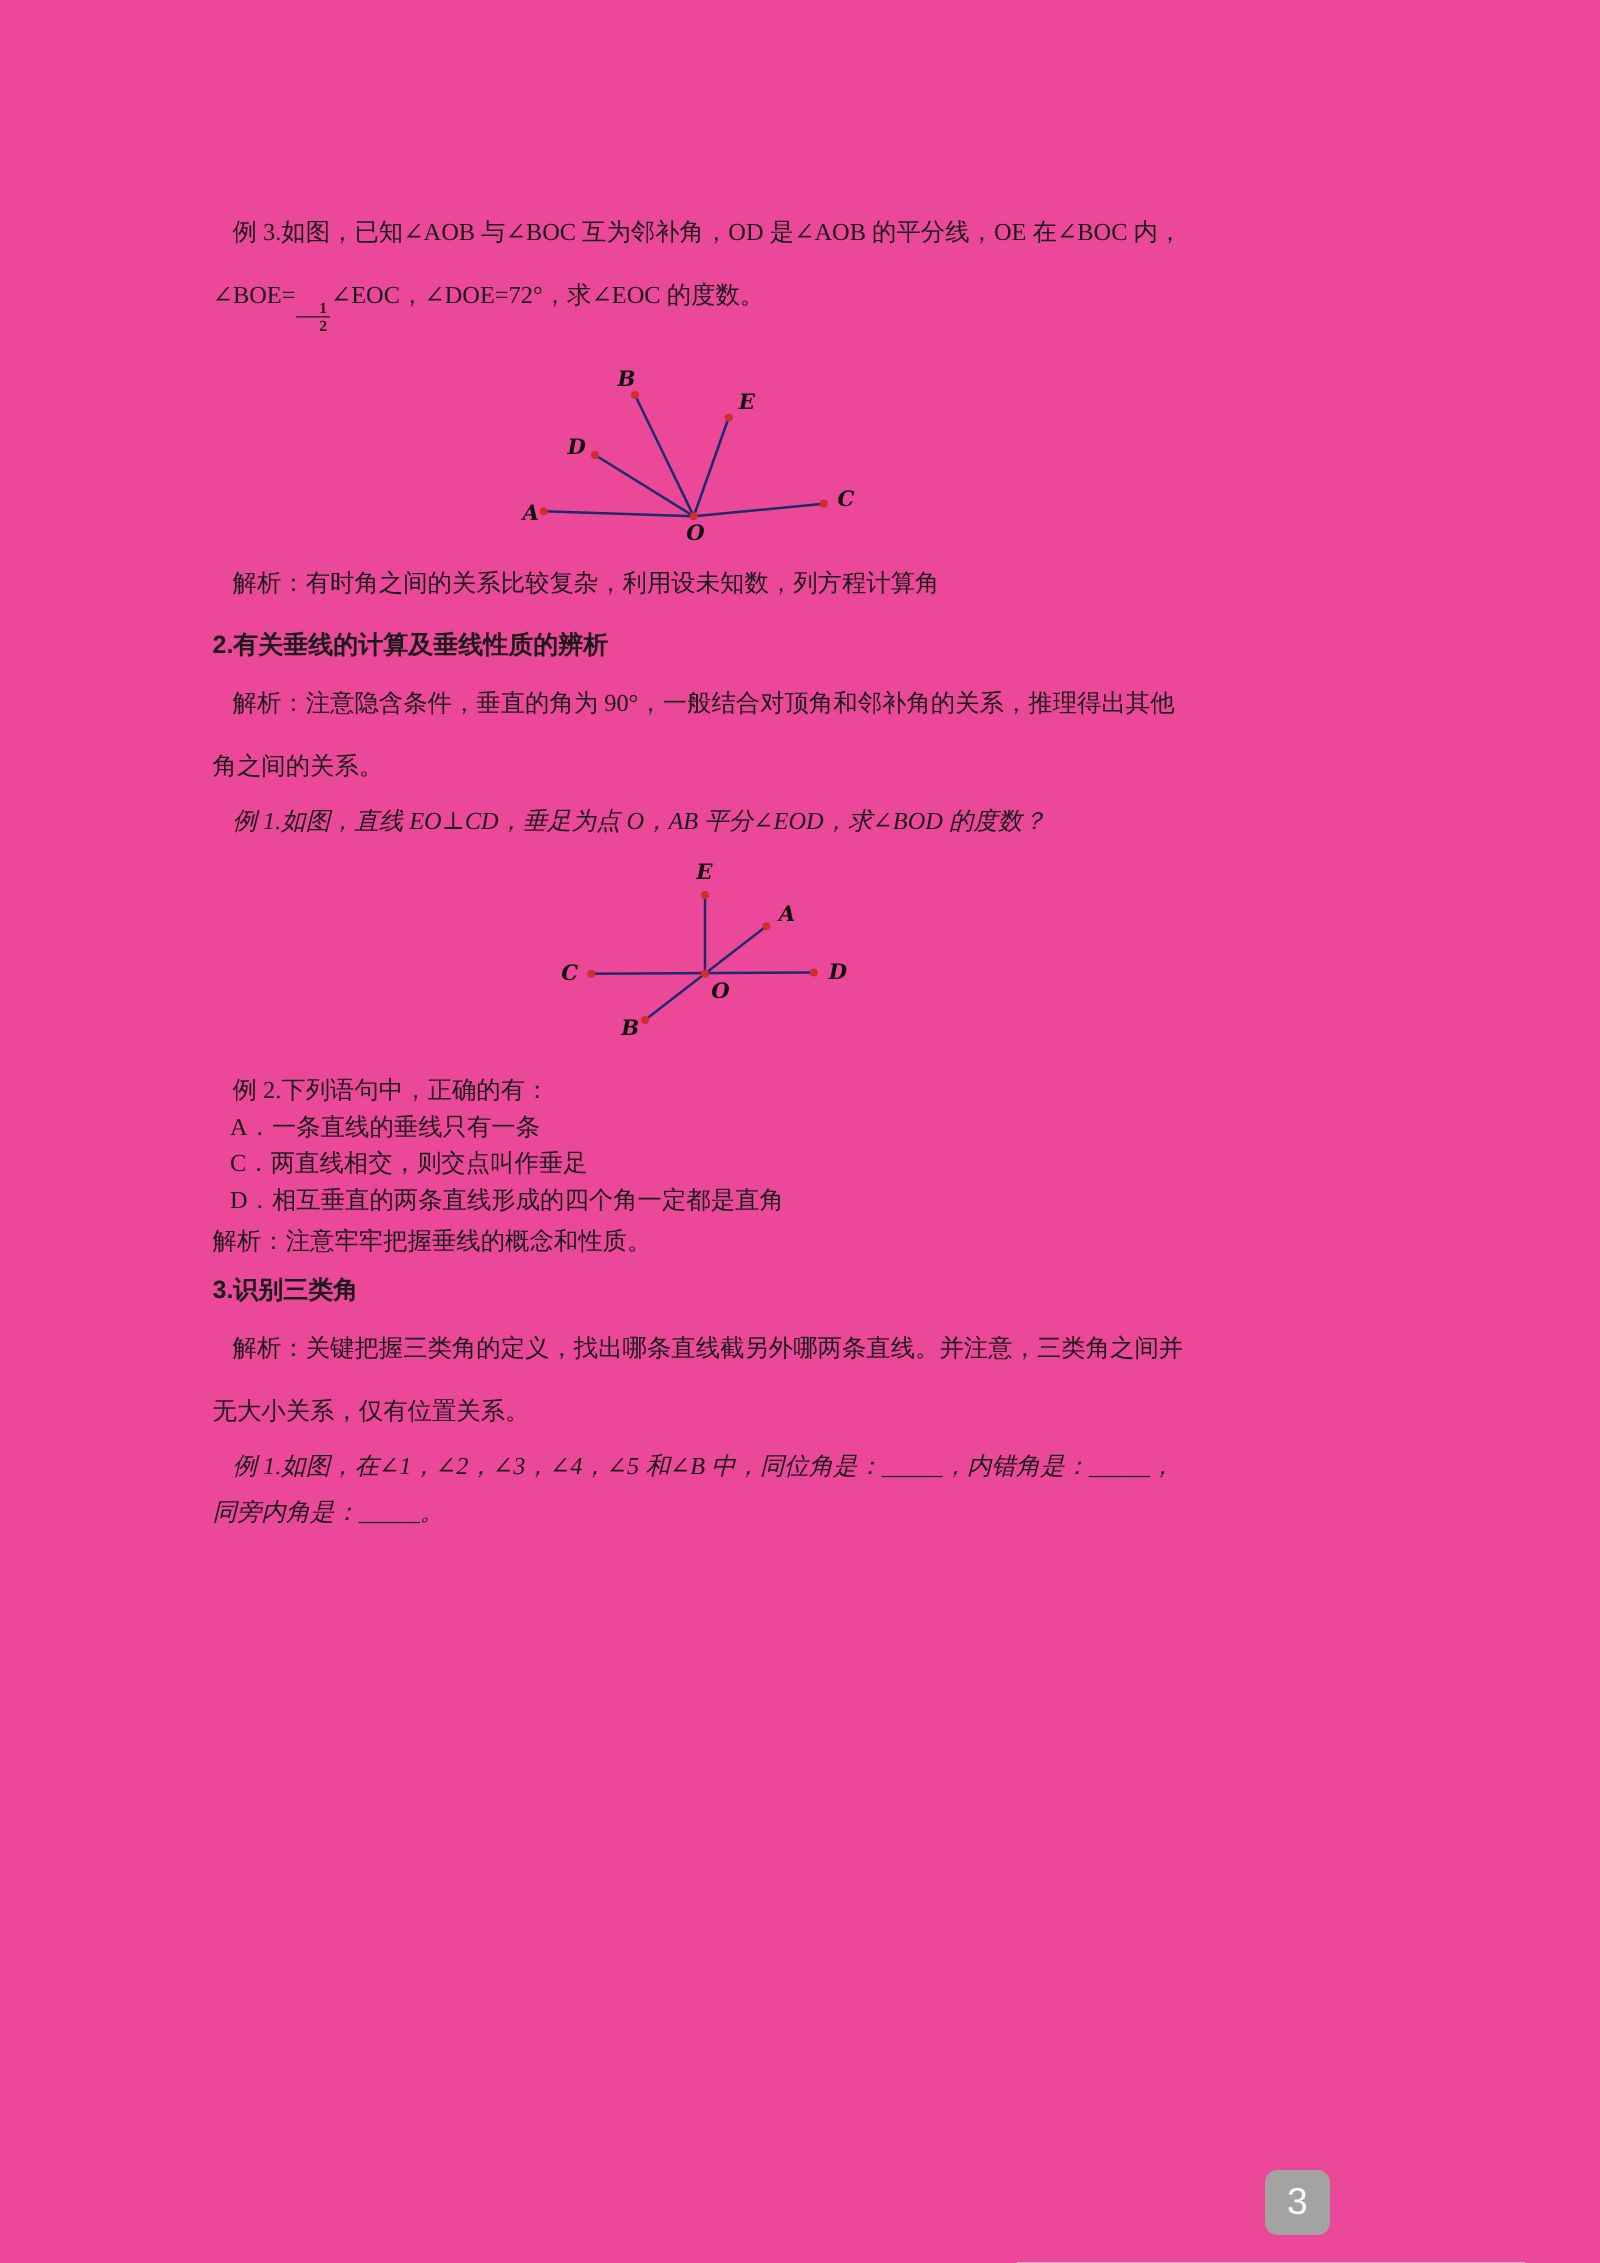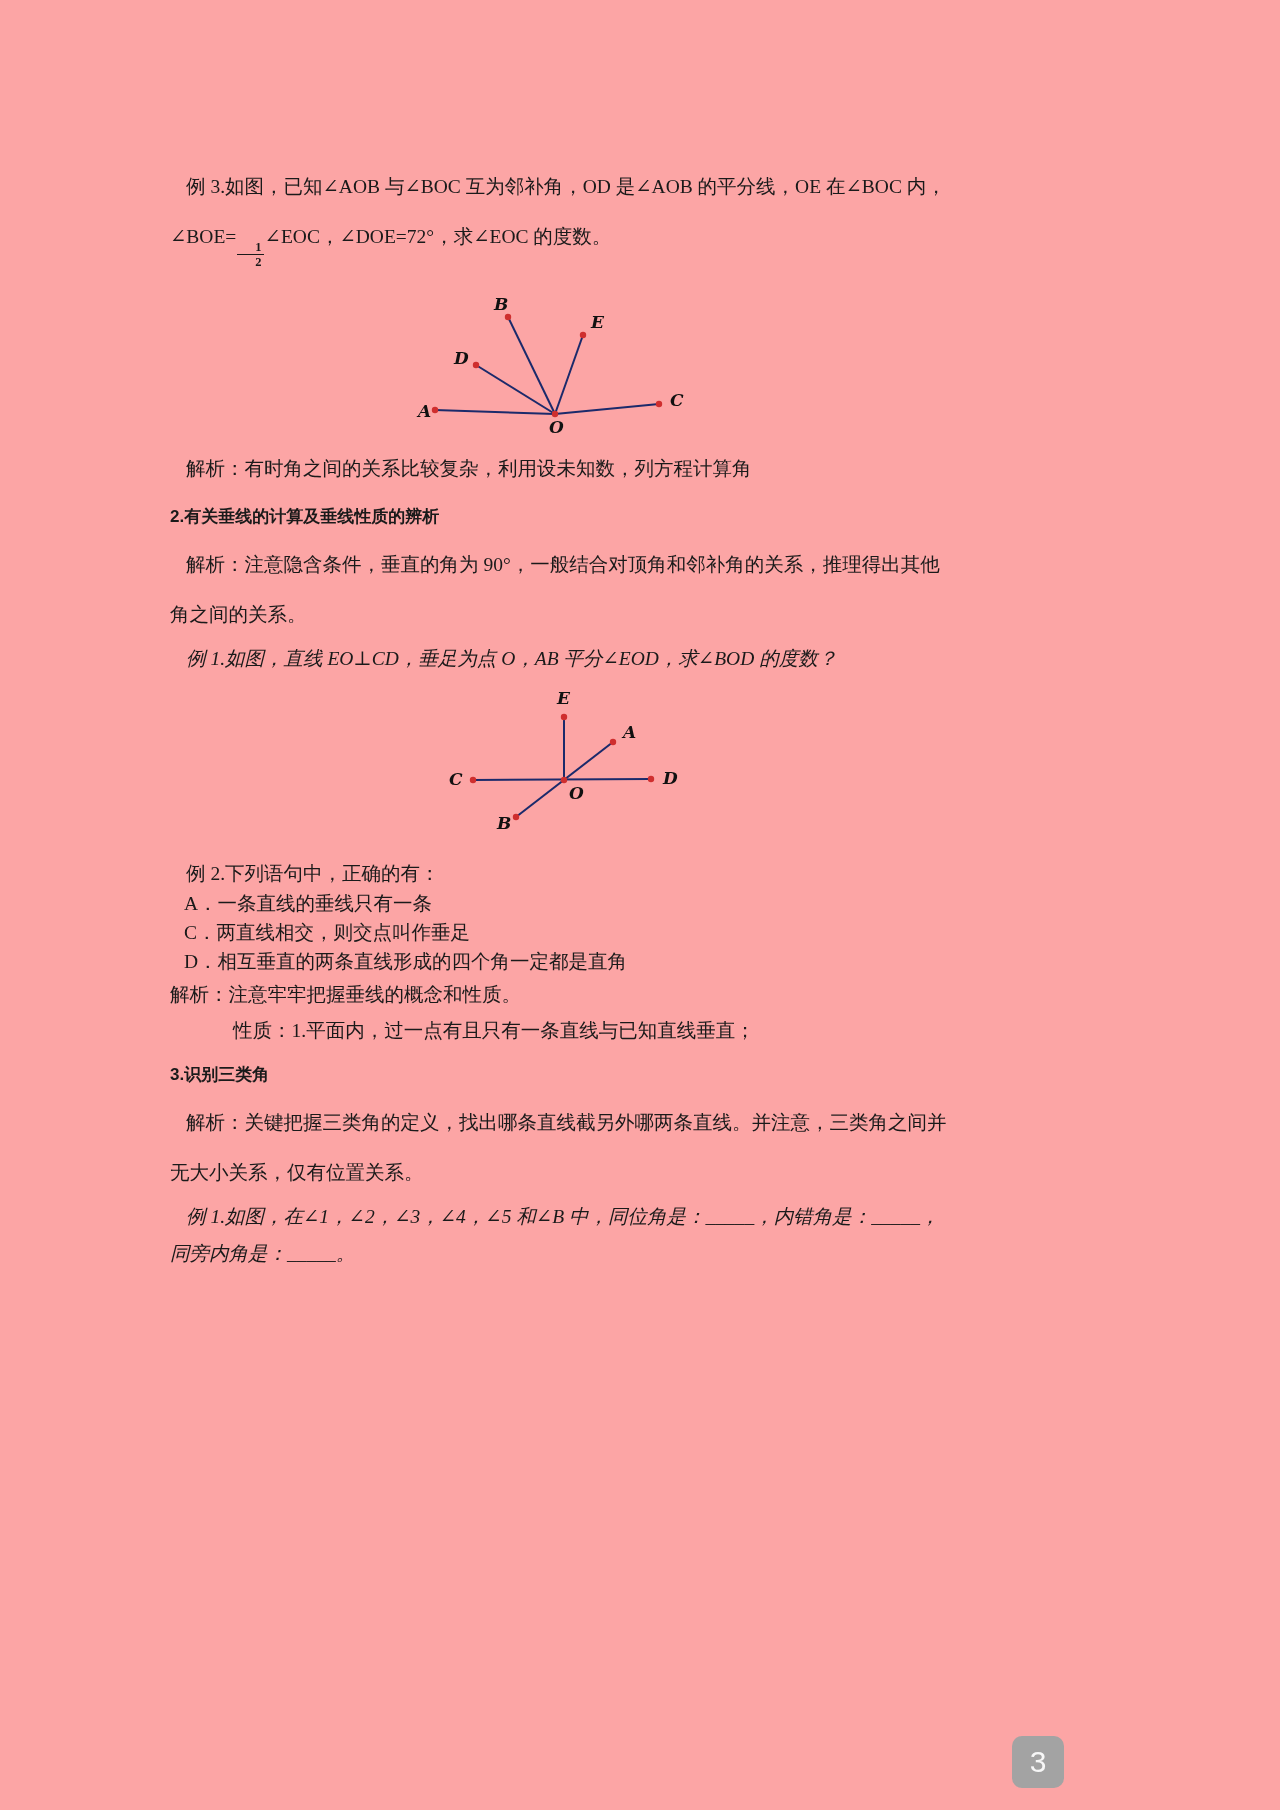--- a/index.html
+++ b/index.html
@@ -1,34 +1,34 @@
 <!DOCTYPE html>
 <html><head>
 <meta charset="utf-8">
 <style>
   * { margin:0; padding:0; box-sizing:border-box; }
   html, body { background:#e9e9e9; }
   .page {
     position:relative;
     width:1280px; height:1810px;
     margin:0 auto;
-    background:#fca5a5;
+    background:#ec4899;
     font-family:"Liberation Serif","DejaVu Serif",serif;
     color:#1a1a1a;
     overflow:hidden;
   }
   .content { position:absolute; left:170px; top:162px; width:788px; }
   p { font-size:19.5px; }
   .p-loose { line-height:50px; }
   .p-mid   { line-height:37px;font-style:italic; }
   .p-tight { line-height:30px; }
   .indent  { text-indent:16px; }
   .heading {
     font-family:"Liberation Sans","DejaVu Sans",sans-serif;
-    font-weight:bold; font-size:17px; line-height:46px;
+    font-weight:bold; font-size:20px; line-height:46px;
   }
   .concept   { text-indent:63px; }
   .property1 { text-indent:63px;  line-height:42px; }
   .property2 { text-indent:131px; line-height:42px; }
   .options { margin-left:14px; }
   .options p { line-height:29px; }
   .fig { position:relative; }
   .fig1 { margin:22px 0 6px 238px; width:302px; height:146px; }
   .fig2 { margin:10px 0 10px 266px; width:252px; height:162px; }
   .figlabel {
@@ -128,21 +128,20 @@
 
     <div class="options">
       <p>A．一条直线的垂线只有一条</p>
       <p>C．两直线相交，则交点叫作垂足</p>
       <p>D．相互垂直的两条直线形成的四个角一定都是直角</p>
     </div>
 
     <p class="p-tight" style="margin-top:4px;">解析：注意牢牢把握垂线的概念和性质。</p>
 
 
-    <p class="property1">性质：1.平面内，过一点有且只有一条直线与已知直线垂直；</p>
 
 
     <p class="heading">3.识别三类角</p>
 
     <p class="p-loose indent">解析：关键把握三类角的定义，找出哪条直线截另外哪两条直线。并注意，三类角之间并无大小关系，仅有位置关系。</p>
 
     <p class="p-mid indent">例 1.如图，在∠1，∠2，∠3，∠4，∠5 和∠B 中，同位角是：_____，内错角是：_____，同旁内角是：_____。</p>
 
   </div>
 

